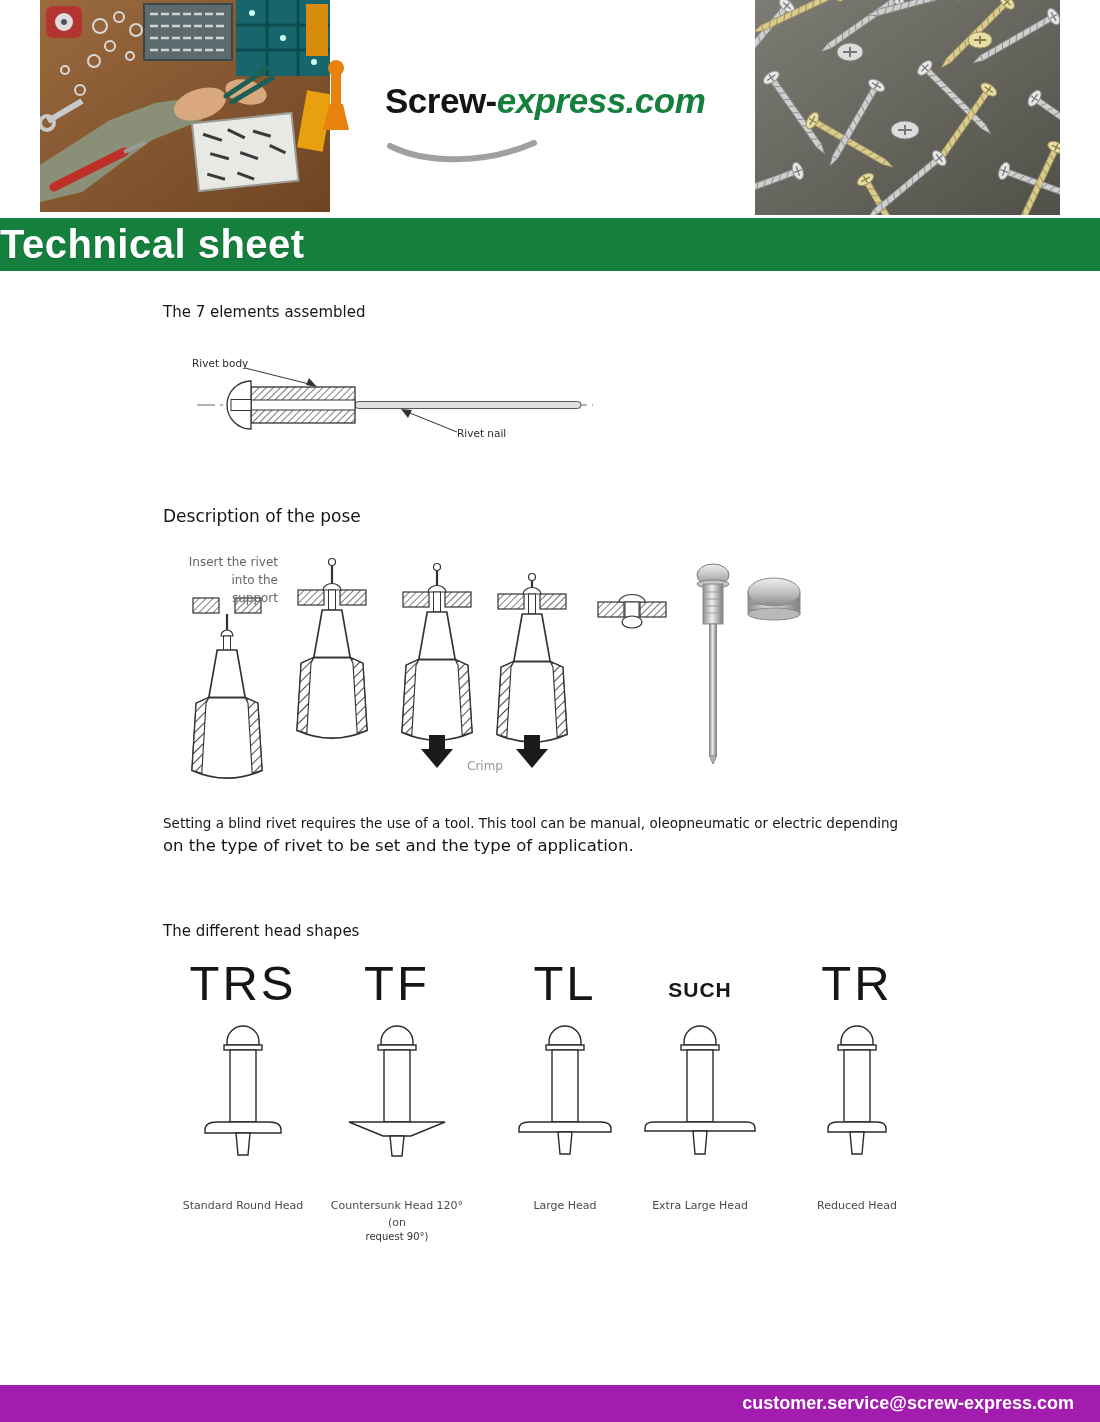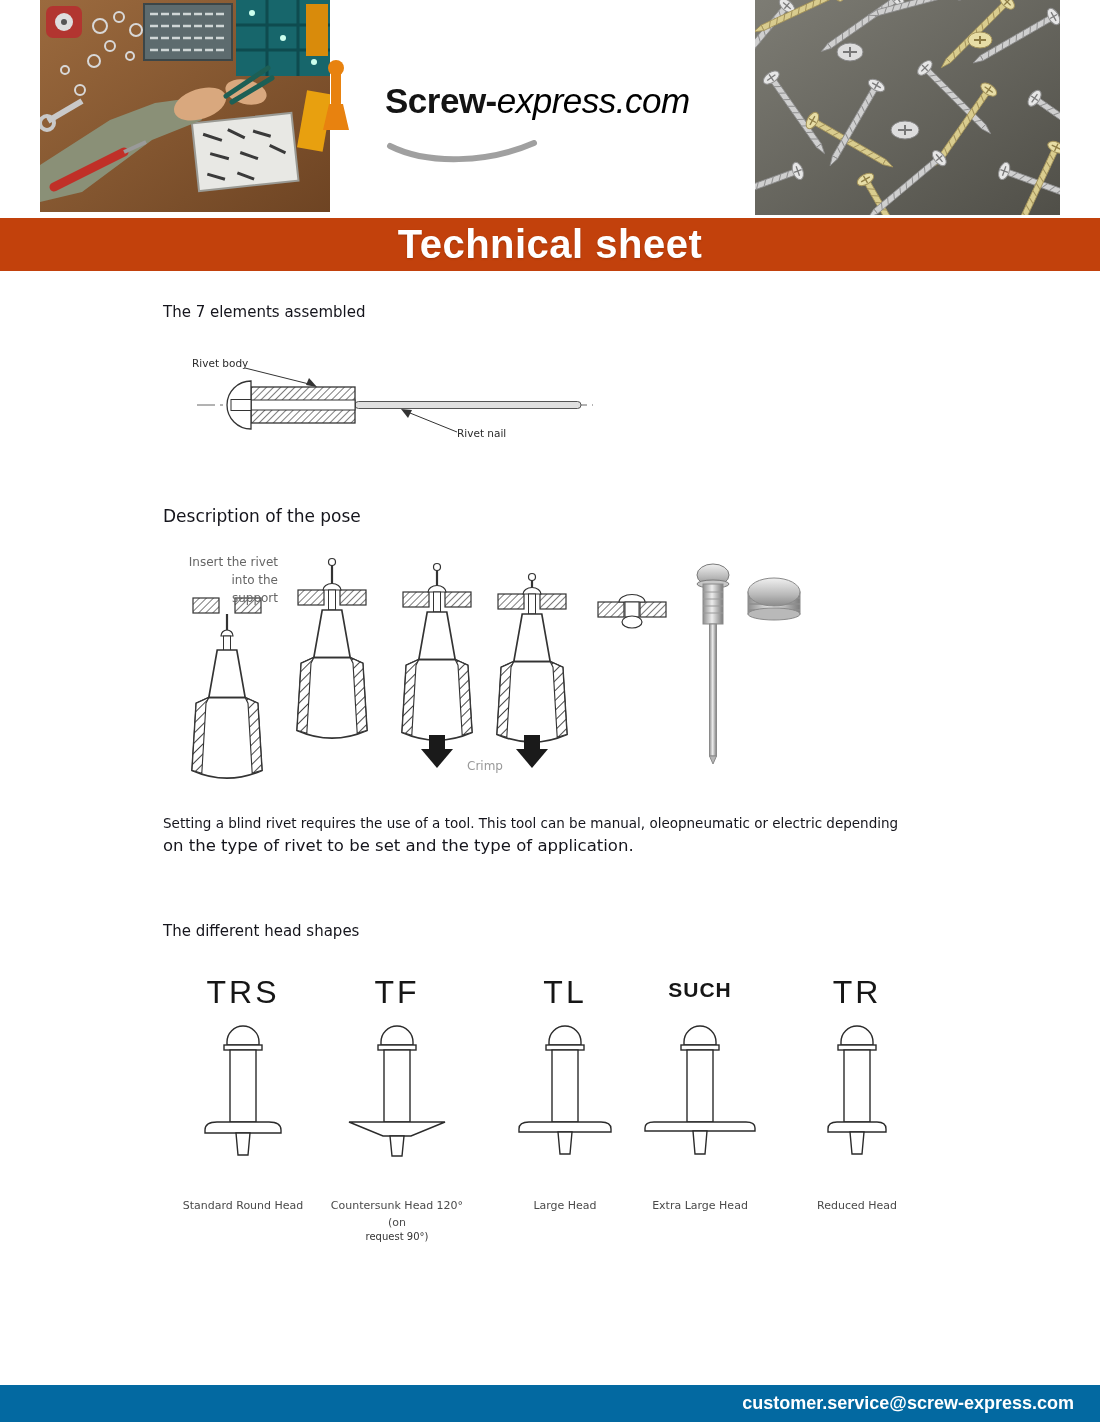--- a/index.html
+++ b/index.html
@@ -7,43 +7,43 @@
   body { font-family:"Liberation Sans", sans-serif; }
   .page { position:relative; width:1100px; height:1422px; background:#fff; overflow:hidden; margin:0 auto; }
   .abs { position:absolute; }
 
   
   .photo { overflow:hidden; }
   .photo-left  { left:40px; top:0; width:290px; height:212px; }
   .photo-right { left:755px; top:0; width:305px; height:215px; }
   .logo { left:385px; top:82px; width:345px; font-size:35px; line-height:1.1; white-space:nowrap; }
   .logo-black  { font-weight:800; color:#141414; letter-spacing:-0.5px; }
-  .logo-orange { font-weight:400; font-style:italic; color:#000000; letter-spacing:-0.5px; }
-  .banner { left:0; top:218px; width:1100px; height:53px; background:#c2410c; display:flex; align-items:center; justify-content:center; }
+  .logo-orange { font-weight:700; font-style:italic; color:#15803d; letter-spacing:-0.5px; }
+  .banner { left:0; top:218px; width:1100px; height:53px; background:#15803d; display:flex; align-items:center; }
   .banner-text { color:#fff; font-size:40px; font-weight:800; letter-spacing:0.5px; text-shadow:0 1px 2px rgba(0,0,0,0.18); }
 
   
   .h-sec   { font-family:"DejaVu Sans", sans-serif; font-size:15px; color:#15151c; }
   .h-sec2  { font-family:"DejaVu Sans", sans-serif; font-size:17px; color:#15151c; }
   .lbl     { font-family:"DejaVu Sans", sans-serif; font-size:10.5px; color:#2b2b2b; }
   .lbl-sm  { font-family:"DejaVu Sans", sans-serif; font-size:12px; color:#666; text-align:right; line-height:1.5; }
   .para    { font-family:"DejaVu Sans", sans-serif; color:#15151c; width:770px; }
   .para .p1 { display:block; font-size:13.5px; }
   .para .p2 { display:block; font-size:16.5px; margin-top:5px; }
 
   
   .head-col { width:150px; top:958px; text-align:center; }
-  .code { height:50px; display:flex; align-items:flex-end; justify-content:center; font-size:32px; letter-spacing:3px; color:#161616; line-height:1; }
+  .code { height:50px; display:flex; align-items:flex-end; justify-content:center; font-size:49px; letter-spacing:3px; color:#161616; line-height:1; }
   .code-small { font-size:21px; font-weight:700; letter-spacing:1px; padding-bottom:8px; }
   .head-svg { margin-top:10px; }
   .caption { margin-top:26px; font-family:"DejaVu Sans", sans-serif; font-size:11px; color:#4a4a4a; line-height:1.5; }
   .caption2 { font-family:"DejaVu Sans", sans-serif; font-size:10px; color:#333; }
 
   
-  .footer { left:0; top:1385px; width:1100px; height:37px; background:#0369a1; display:flex; align-items:center; justify-content:flex-end; padding-right:26px; }
+  .footer { left:0; top:1385px; width:1100px; height:37px; background:#a21caf; display:flex; align-items:center; justify-content:flex-end; padding-right:26px; }
   .footer-text { color:#fff; font-size:18px; font-weight:700; }
 </style>
 </head>
 <body>
 
 <svg width="0" height="0" style="position:absolute" aria-hidden="true">
   <defs>
     <pattern id="hatch" width="5" height="5" patternUnits="userSpaceOnUse" patternTransform="rotate(45)">
       <rect width="5" height="5" fill="#fff"></rect>
       <line x1="0" y1="0" x2="0" y2="5" stroke="#444" stroke-width="1.4"></line>

